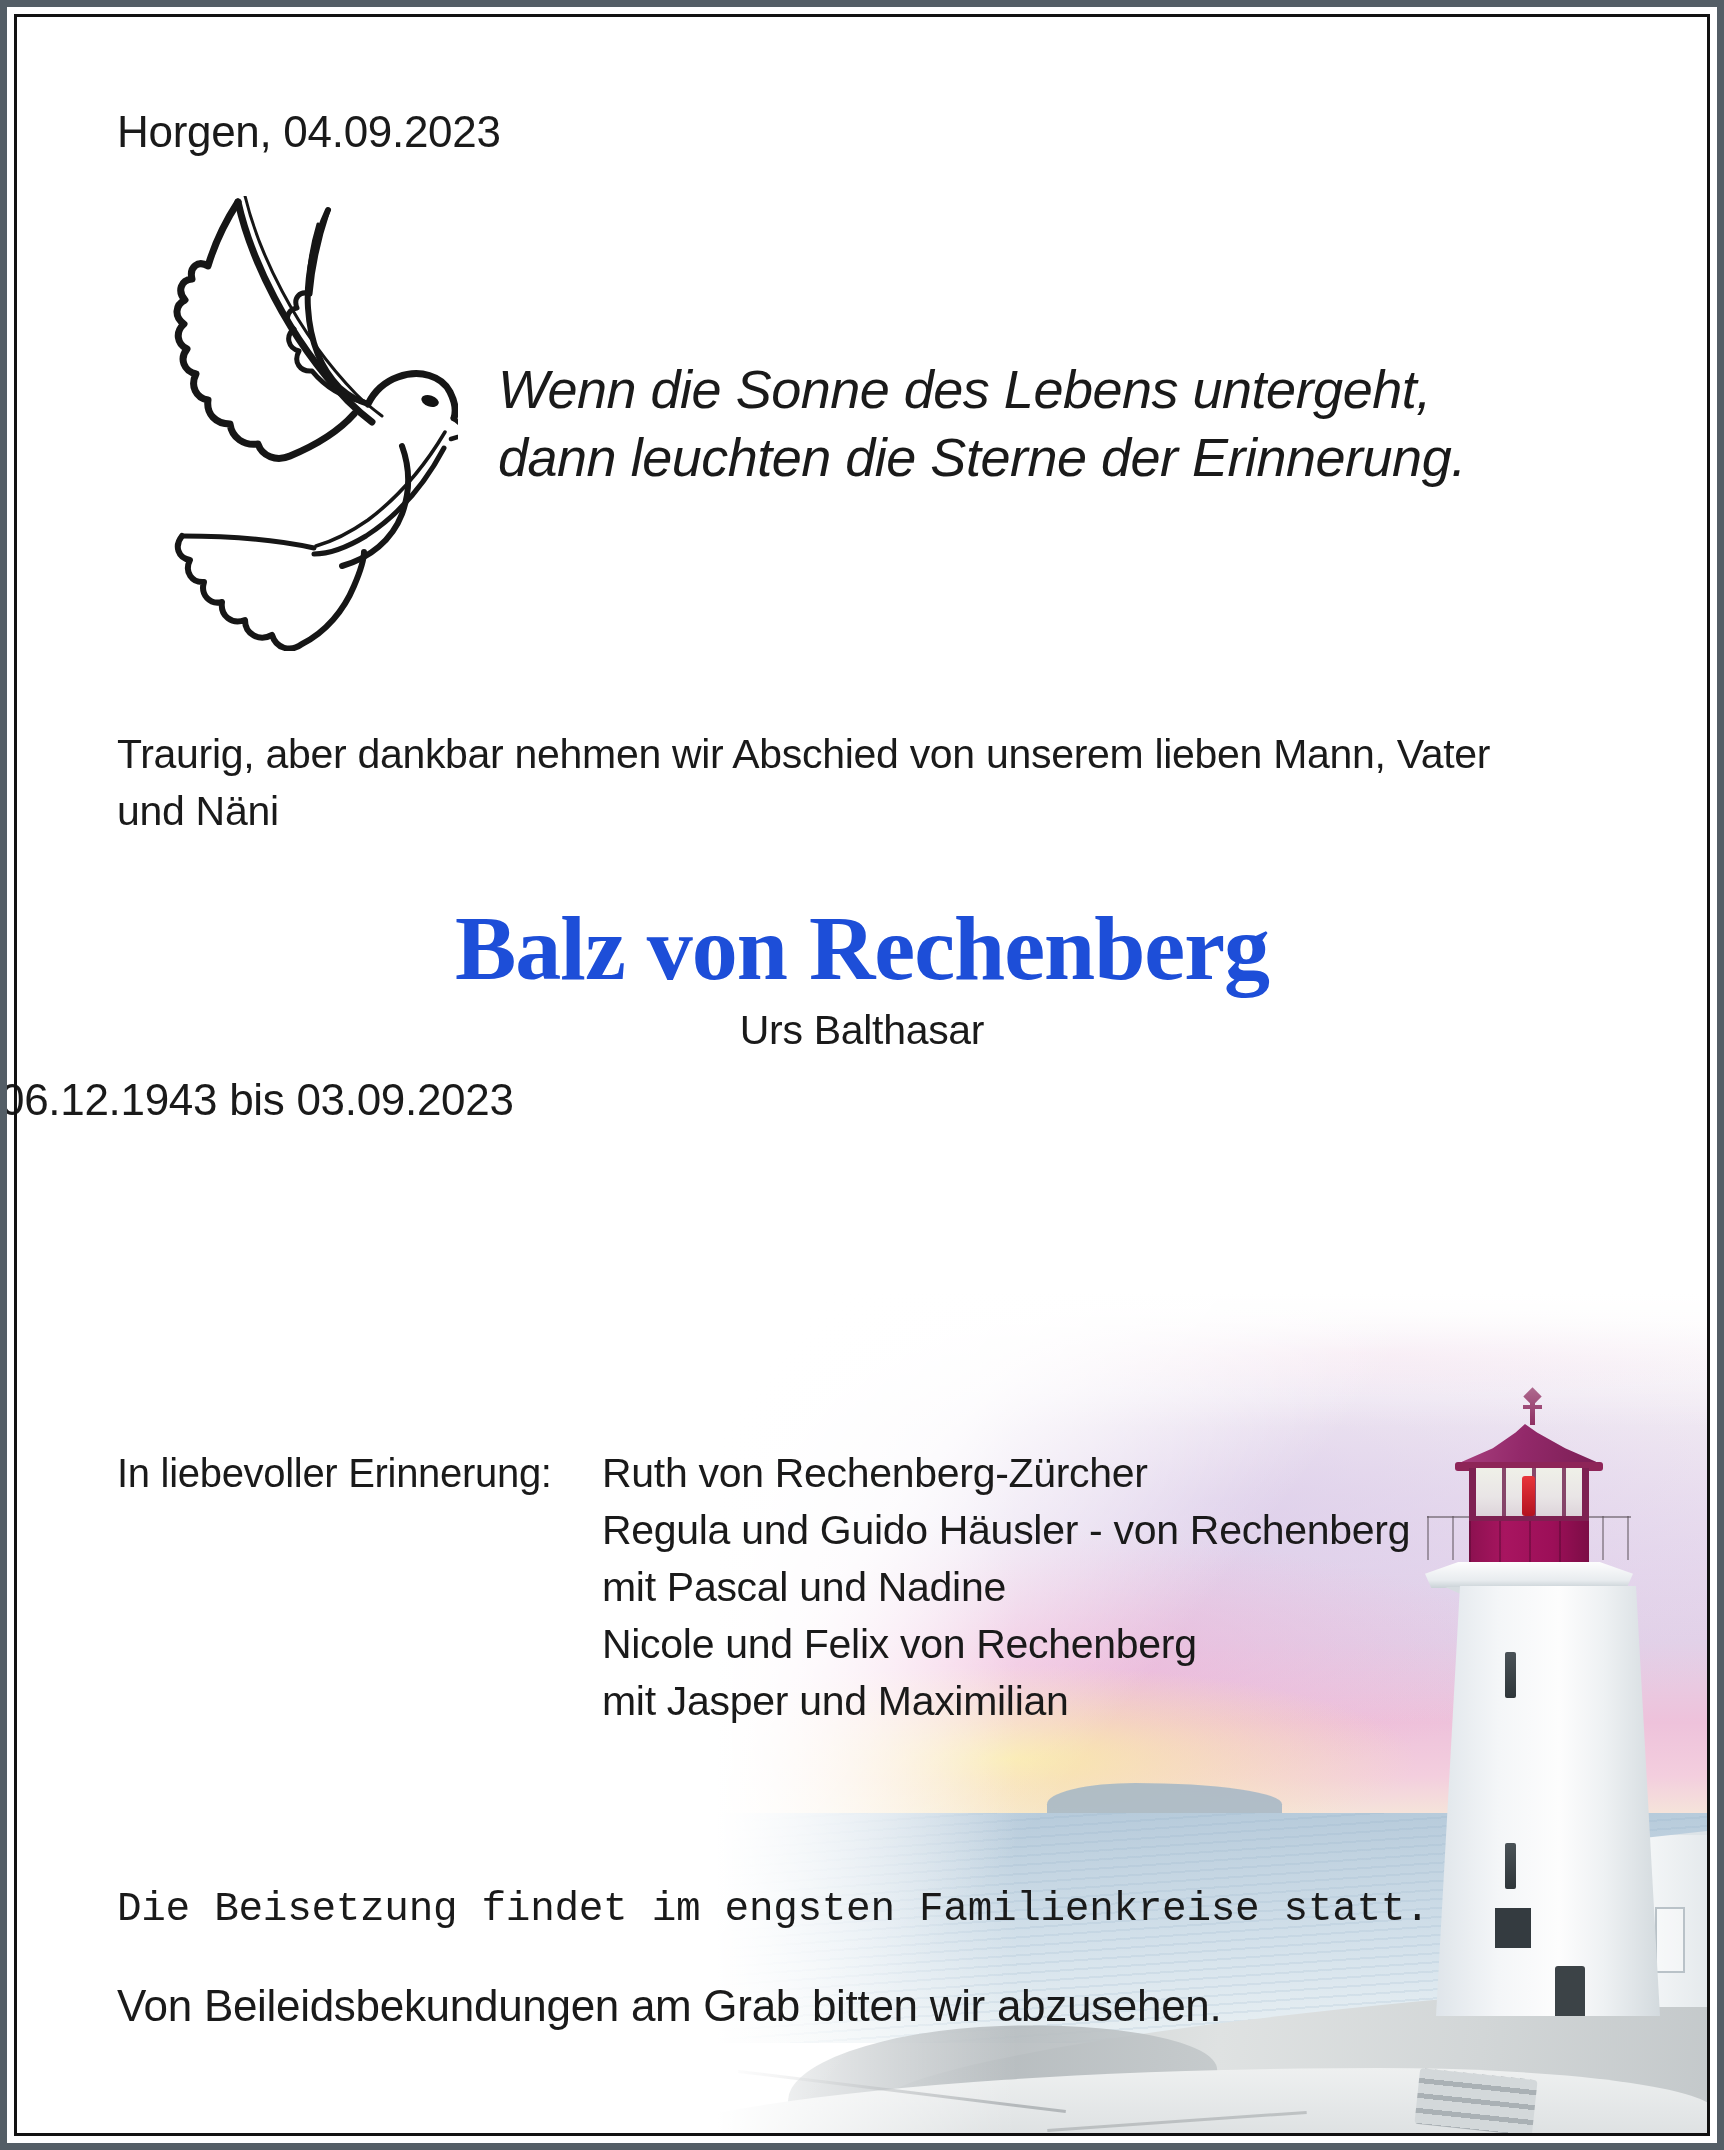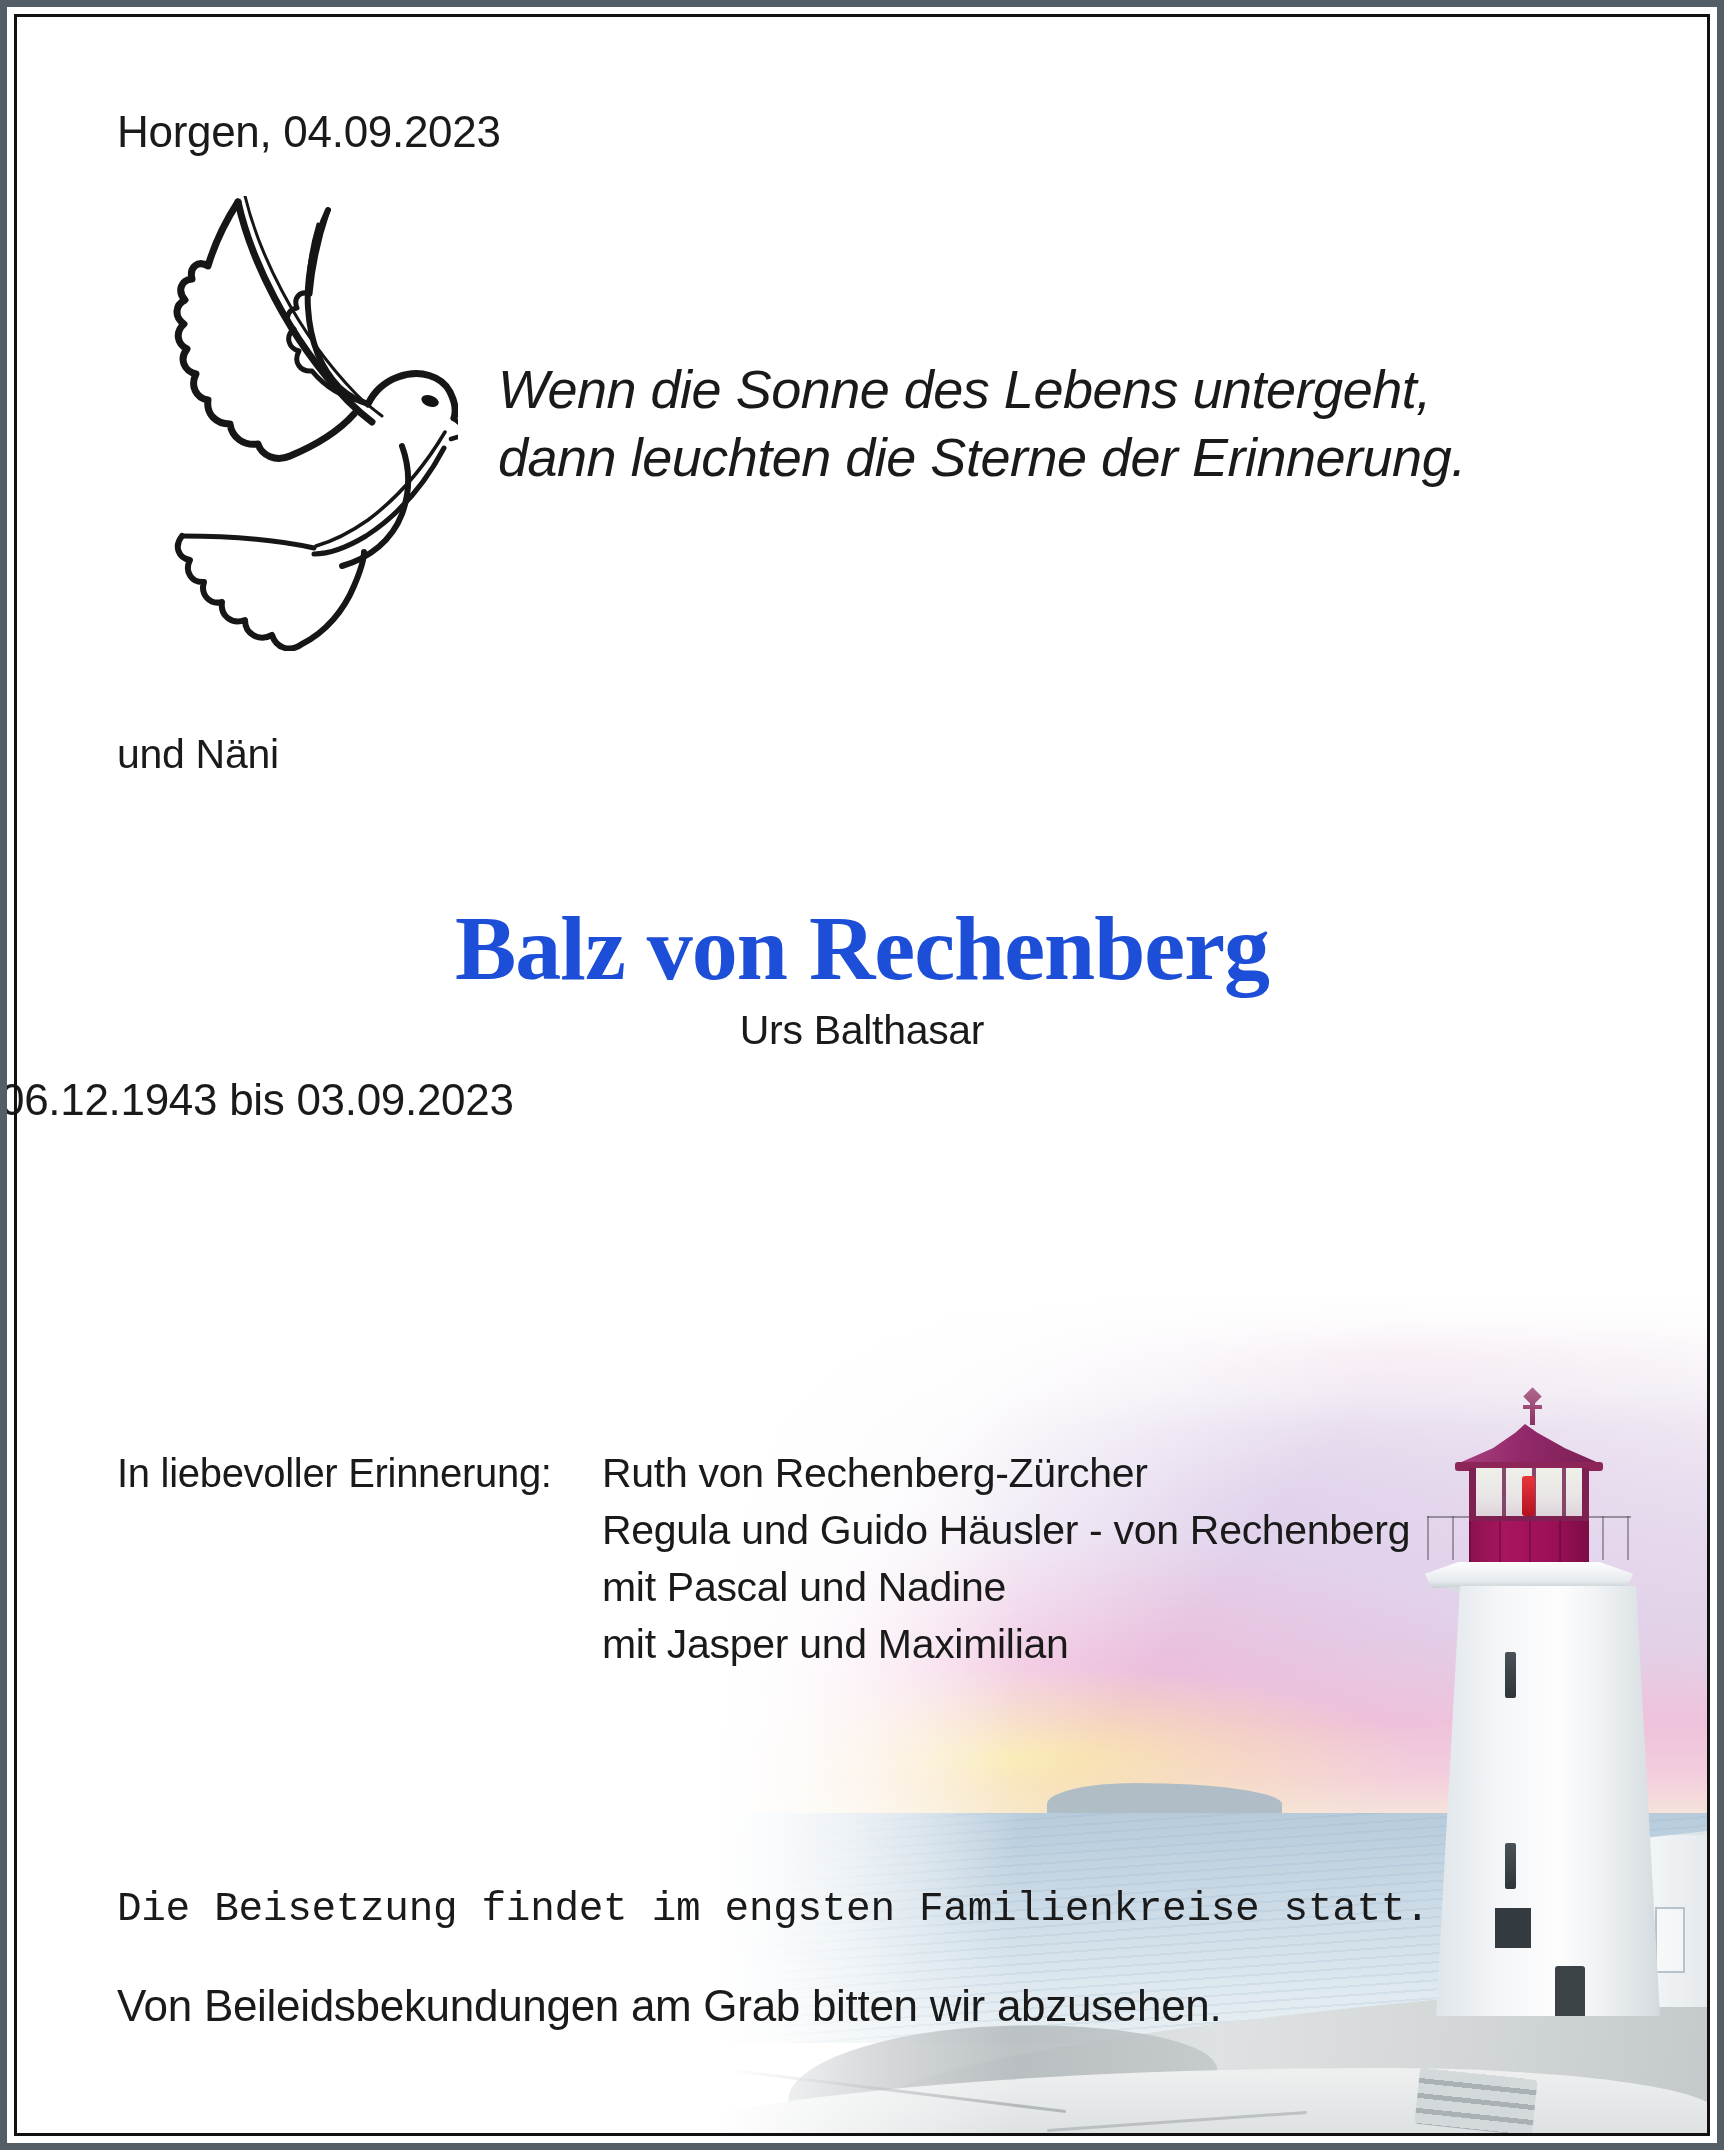--- a/index.html
+++ b/index.html
@@ -189,34 +189,36 @@
   </svg>
 
   <div class="txt dateline">Horgen, 04.09.2023</div>
 
   <div class="txt quote">
     <div>Wenn die Sonne des Lebens untergeht,</div>
     <div>dann leuchten die Sterne der Erinnerung.</div>
   </div>
 
   <div class="txt intro">
+    <div>Traurig, aber dankbar nehmen wir Abschied von unserem lieben Mann, Vater</div>
     <div>und Näni</div>
   </div>
 
   <div class="txt name">Balz von Rechenberg</div>
   <div class="txt altname">Urs Balthasar</div>
   <div class="txt lifedates">06.12.1943 bis 03.09.2023</div>
 
 
   <div class="txt memlabel">In liebevoller Erinnerung:</div>
 
   <div class="txt mourners">
     <div>Ruth von Rechenberg-Zürcher</div>
     <div>Regula und Guido Häusler - von Rechenberg</div>
     <div>mit Pascal und Nadine</div>
+    <div>Nicole und Felix von Rechenberg</div>
     <div>mit Jasper und Maximilian</div>
   </div>
 
   <div class="txt funeral">Die Beisetzung findet im engsten Familienkreise statt.</div>
   <div class="txt condolence">Von Beileidsbekundungen am Grab bitten wir abzusehen.</div>
 
   <div class="frame-outer"></div>
   <div class="frame-inner"></div>
 </div>
 

